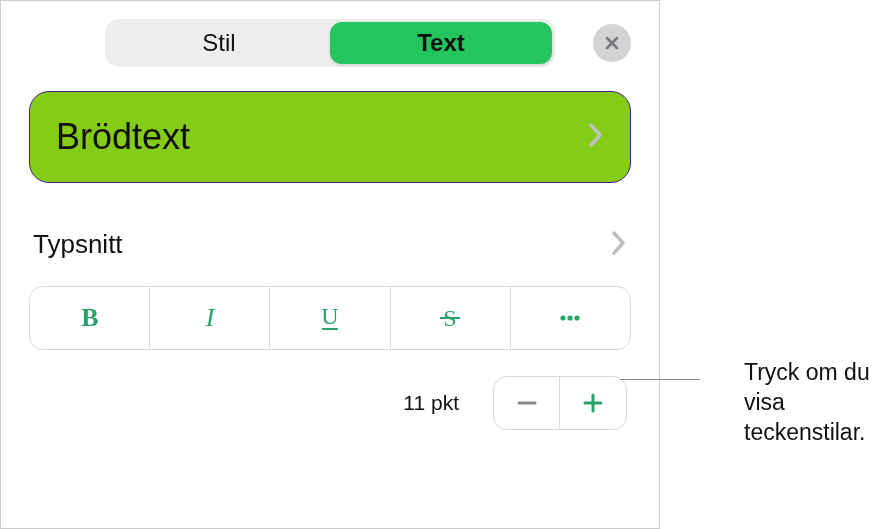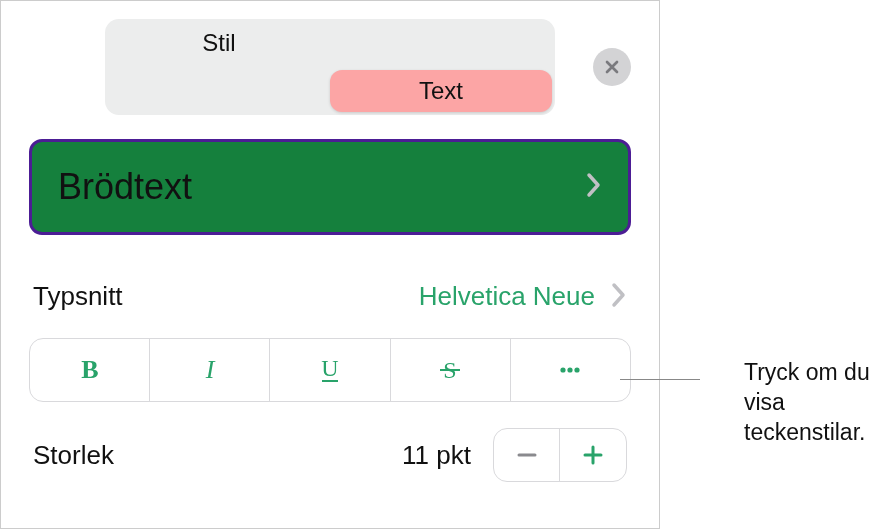--- a/index.html
+++ b/index.html
@@ -35,24 +35,23 @@
     .tab {
       flex: 1;
       text-align: center;
       padding: 7px 0;
       font-size: 24px;
       color: #111;
       border-radius: 12px;
       cursor: pointer;
     }
     .tab.active {
-      background: #fca5a5;
+      background: #22c55e;
       box-shadow: 0 1px 3px rgba(0,0,0,0.15);
-      font-weight: 400;
-      margin-top: 48px;
+      font-weight: 700;
     }
     .close-btn {
       position: absolute;
       right: 0;
       top: 50%;
       transform: translateY(-50%);
       width: 38px;
       height: 38px;
       border-radius: 50%;
       background: #d3d3d5;
@@ -62,23 +61,23 @@
       cursor: pointer;
     }
     .close-btn svg { width: 20px; height: 20px; }
     .section-label {
       font-size: 18px;
       letter-spacing: 1.5px;
       color: #8a8a8e;
       margin-bottom: 10px;
     }
     .stylebox {
-      background: #15803d;
-      border: 3px solid #4c1d95;
-      border-radius: 13px;
+      background: #84cc16;
+      border: 1px solid #4c1d95;
+      border-radius: 20px;
       padding: 24px 26px;
       display: flex;
       align-items: center;
       justify-content: space-between;
       margin-bottom: 34px;
       cursor: pointer;
     }
     .stylebox-text {
       font-size: 36px;
       color: #111;
@@ -131,24 +130,24 @@
       align-items: center;
       padding: 4px;
       gap: 18px;
     }
     .size-label {
       font-size: 26px;
       color: #111;
       flex: 0 0 auto;
     }
     .size-value {
-      font-size: 26px;
+      font-size: 21px;
       color: #111;
       margin-left: auto;
-      margin-right: 4px;
+      margin-right: 16px;
     }
     .stepper {
       display: flex;
       border: 1px solid #d9d9dc;
       border-radius: 14px;
       overflow: hidden;
       height: 54px;
     }
     .stepper-btn {
       width: 66px;
@@ -202,21 +201,20 @@
     <span class="chevron">
       <svg viewBox="0 0 16 26">
           <path d="M3 3 L12 13 L3 23" stroke="#c0c0c4" stroke-width="3.5" fill="none" stroke-linecap="round" stroke-linejoin="round"></path>
         </svg>
     </span>
   </div>
 
   <div class="row">
     <span class="row-label">Typsnitt</span>
     <span class="row-value">
-      <span class="row-value-text">Helvetica Neue</span>
       <span class="chevron">
         <svg viewBox="0 0 16 26">
             <path d="M3 3 L12 13 L3 23" stroke="#c0c0c4" stroke-width="3.5" fill="none" stroke-linecap="round" stroke-linejoin="round"></path>
           </svg>
       </span>
     </span>
   </div>
 
   <div class="format-row">
     <div class="format-btn">
@@ -244,21 +242,20 @@
     <div class="format-btn">
       <svg viewBox="0 0 30 30">
         <circle cx="8" cy="15" r="2.6" fill="#29a36a"></circle>
         <circle cx="15" cy="15" r="2.6" fill="#29a36a"></circle>
         <circle cx="22" cy="15" r="2.6" fill="#29a36a"></circle>
       </svg>
     </div>
   </div>
 
   <div class="size-row">
-    <span class="size-label">Storlek</span>
     <span class="size-value">
       <span>11</span>&nbsp;<span>pkt</span>
     </span>
     <div class="stepper">
       <div class="stepper-btn minus">
         <svg viewBox="0 0 26 26">
           <line x1="5" y1="13" x2="21" y2="13" stroke="currentColor" stroke-width="3" stroke-linecap="round"></line>
         </svg>
       </div>
       <div class="stepper-btn plus">

